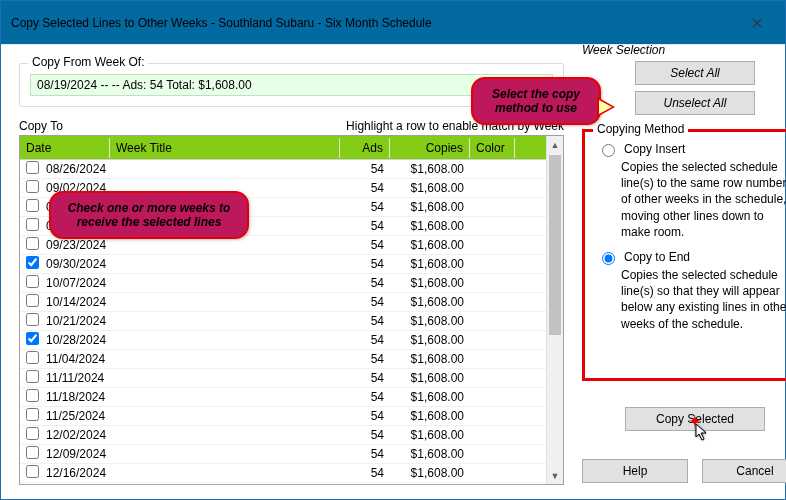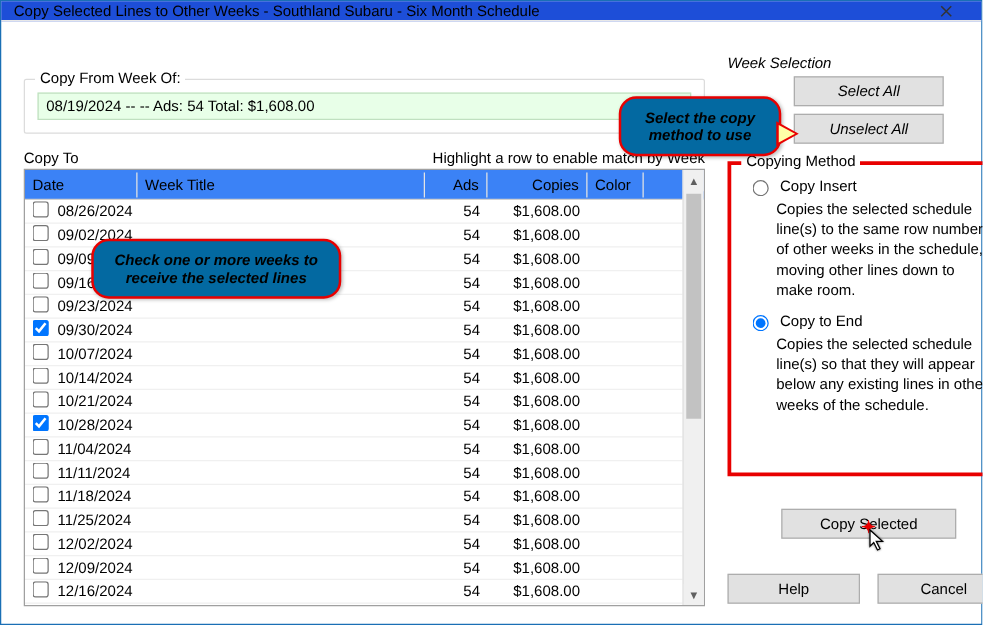--- a/index.html
+++ b/index.html
@@ -1,38 +1,38 @@
 <!DOCTYPE html>
 <html><head>
 <meta charset="utf-8">
 <style>
   * { box-sizing: border-box; font-family: "Segoe UI", Tahoma, sans-serif; font-size: 12px; }
   body { margin: 0; background: #fff; }
   .window { width: 786px; height: 500px; border: 1px solid #1a6fb5; position: relative; background: #fff; }
-  .titlebar { height: 16px; background: #1d4ed8; display: flex; align-items: center; padding: 0 6px 0 10px; border-bottom: 1px solid #e8e8e8; }
+  .titlebar { height: 44px; background: #0369a1; display: flex; align-items: center; padding: 0 6px 0 10px; border-bottom: 1px solid #e8e8e8; }
   .titlebar .title { flex: 1; color: #000; font-size: 12px; }
   .titlebar .close { width: 45px; height: 28px; display: flex; align-items: center; justify-content: center; color: #333; }
   .body { position: absolute; top: 30px; left: 0; right: 0; bottom: 0; padding: 12px 18px 14px 18px; }
 
   .group { border: 1px solid #dcdcdc; border-radius: 2px; padding: 10px 10px 10px 10px; position: relative; margin-top: 8px; }
   .group-label { position: absolute; top: -9px; left: 8px; background: #fff; padding: 0 4px; color: #000; }
 
   .copyfrom-box { margin-top: 20px; }
   .copyfrom-text { border: 1px solid #c0e0c0; background: #e8ffe8; padding: 3px 6px; color: #000; }
 
   .row-flex { display: flex; gap: 18px; }
   .left-col { flex: 0 0 545px; display: flex; flex-direction: column; }
   .right-col { flex: 1; display: flex; flex-direction: column; }
 
   .copyto-header { display: flex; margin-top: 12px; margin-bottom: 2px; }
   .copyto-header .lbl { flex: 1; }
   .copyto-header .hint { color: #000; }
 
   .grid { border: 1px solid #a0a0a0; height: 350px; display: flex; flex-direction: column; background: #fff; position: relative; }
-  .grid-head { display: flex; background: #3b82f6; border-bottom: 1px solid #d0d0d0; height: 24px; align-items: center; }
+  .grid-head { display: flex; background: #84cc16; border-bottom: 1px solid #d0d0d0; height: 24px; align-items: center; }
   .grid-head .cell { padding: 3px 6px; border-right: 1px solid #e4e4e4; color: #000; }
   .grid-body { flex: 1; overflow: hidden; position: relative; }
   .grid-row { display: flex; height: 19px; align-items: center; border-bottom: 1px solid #f0f0f0; }
   .grid-row .cell { padding: 0 6px; white-space: nowrap; overflow: hidden; }
   .c-chk { width: 20px; text-align: center; flex: 0 0 20px; }
   .c-date { flex: 0 0 70px; }
   .c-title { flex: 0 0 230px; }
   .c-ads { flex: 0 0 50px; text-align: right; }
   .c-total { flex: 0 0 80px; text-align: right; }
   .c-color { flex: 0 0 45px; }
@@ -58,21 +58,21 @@
   .radio-item { display: flex; align-items: flex-start; gap: 6px; margin-bottom: 2px; }
   .radio-item input { margin-top: 2px; }
   .radio-desc { margin-left: 24px; margin-bottom: 10px; line-height: 1.35; }
 
   .bottom-btns { display: flex; gap: 14px; justify-content: flex-end; margin-top: 22px; }
   .bottom-btns .btn { width: 106px; }
   .copy-sel-row { display:flex; justify-content:center; margin-top: 26px; }
   .copy-sel-row .btn { width: 140px; position: relative; }
 
   
-  .callout { position: absolute; background: #0369a1; border: 2px solid #e80000; border-radius: 14px; padding: 8px 12px; font-weight: bold; font-style: italic; text-align: center; color: #000; z-index: 50; box-shadow: 1px 1px 3px rgba(0,0,0,0.25); margin-left: 24px; }
+  .callout { position: absolute; background: #be185d; border: 2px solid #e80000; border-radius: 14px; padding: 8px 12px; font-weight: bold; font-style: italic; text-align: center; color: #000; z-index: 50; box-shadow: 1px 1px 3px rgba(0,0,0,0.25); }
   .callout1 { top: 160px; left: 48px; width: 200px; }
   .callout2 { top: 46px; left: 470px; width: 130px; }
   .callout2 .tail2 { position:absolute; right:-16px; top:18px; width:0; height:0; border-top:10px solid transparent; border-bottom:10px solid transparent; border-left:18px solid #e80000; }
   .callout2 .tail2::after { content:""; position:absolute; right:3px; top:-7px; border-top:7px solid transparent; border-bottom:7px solid transparent; border-left:13px solid #ffffa8; }
 
   .cursor { position: absolute; width: 16px; height: 20px; z-index: 60; pointer-events: none; }
   .cursor svg { filter: drop-shadow(0 0 1px rgba(0,0,0,0.6)); }
   .sparkle { position:absolute; color:#e80000; font-size:14px; font-weight:bold; }
 </style>
 </head>

